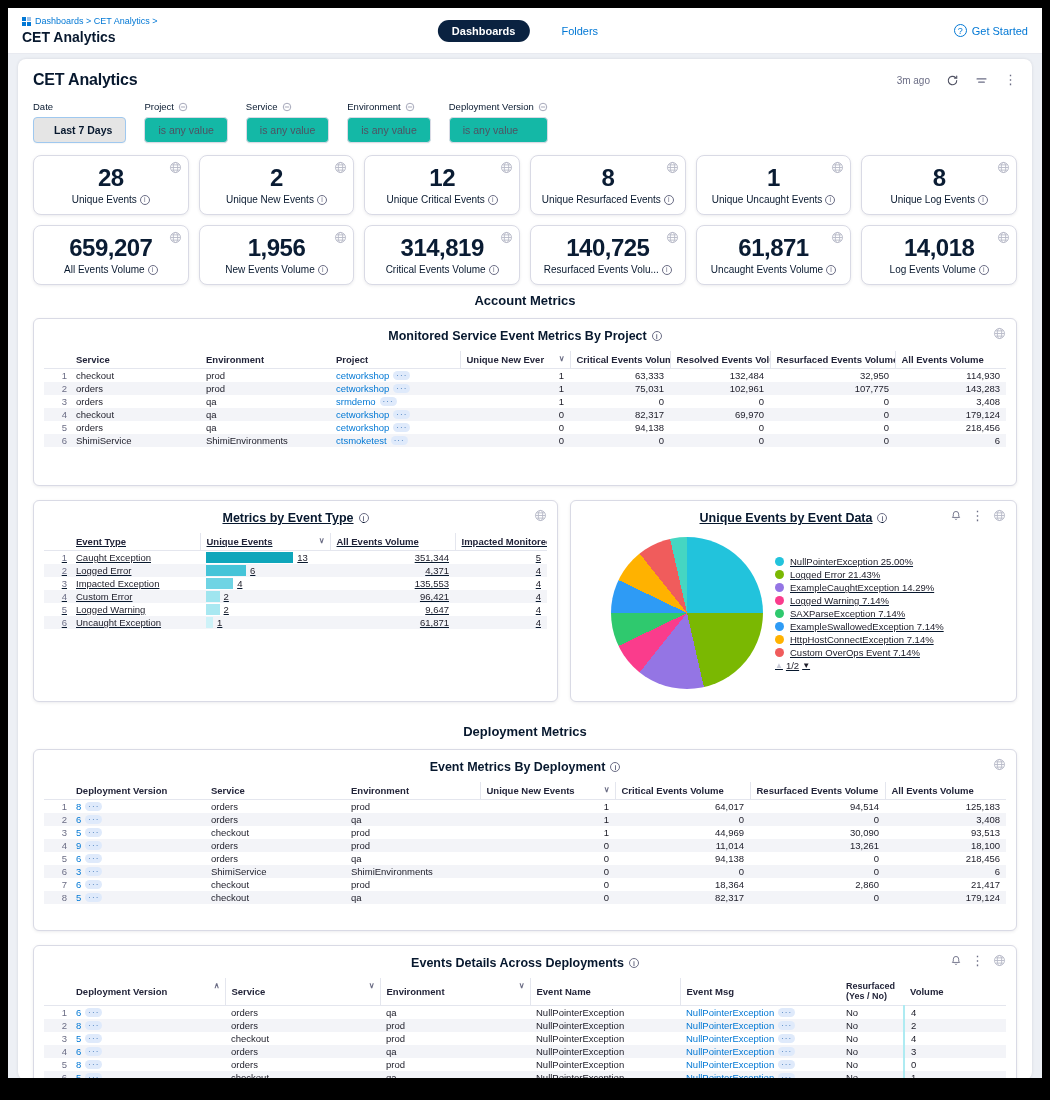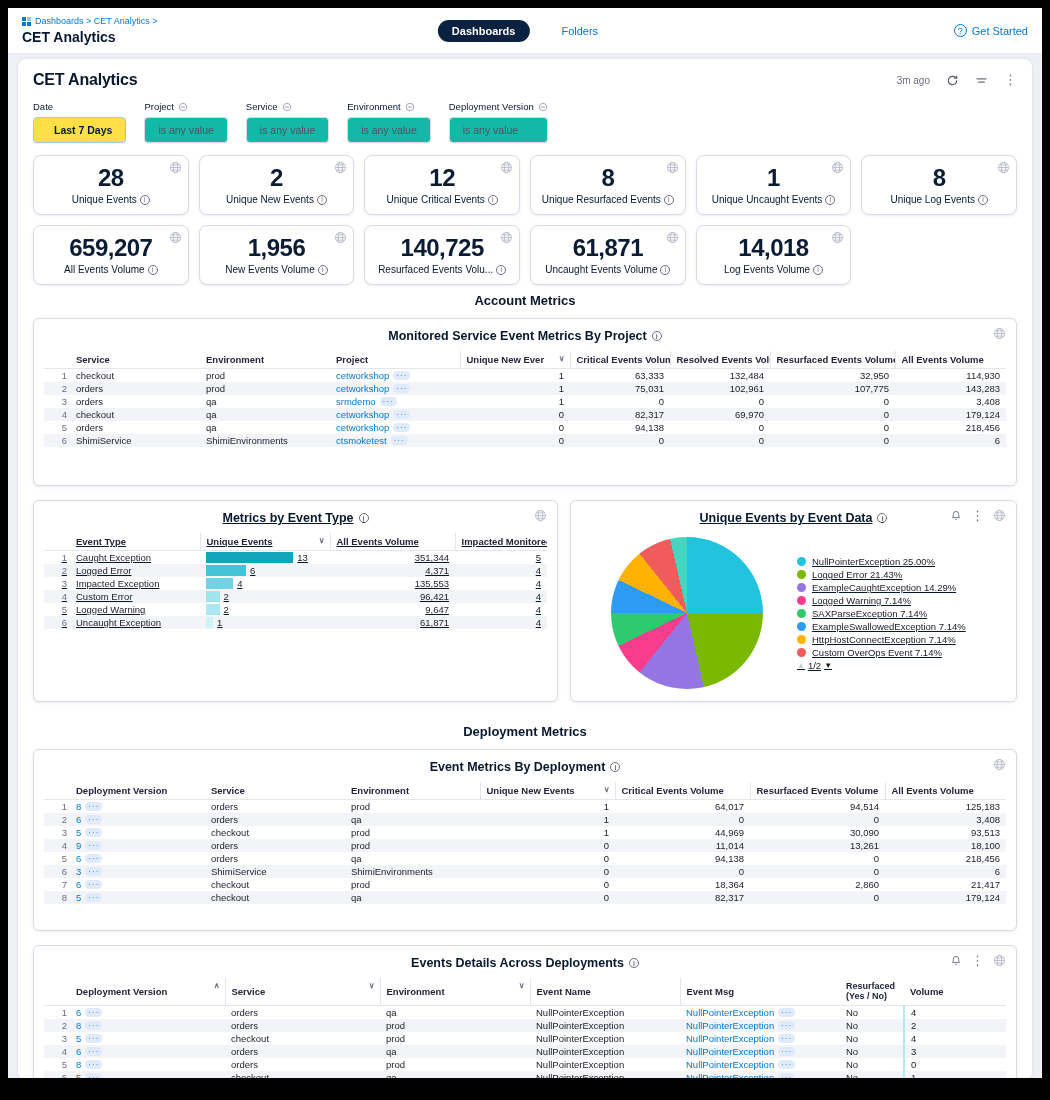--- a/index.html
+++ b/index.html
@@ -26,21 +26,21 @@
   .board-head { display:flex; align-items:center; }
   .board-title { font-size:16px; font-weight:600; letter-spacing:-0.2px; }
   .board-actions { margin-left:auto; display:flex; align-items:center; gap:16px; color:#4f5162; }
   .ago { font-size:10px; color:#6b6d85; }
   .kebab { font-size:13px; color:#6b6d85; letter-spacing:0; line-height:10px; cursor:pointer; }
 
   
   .filters { display:flex; gap:18px; margin:12px 0 4px; }
   .fgroup .flabel { font-size:9.5px; color:#07182e; display:flex; align-items:center; gap:4px; margin-bottom:5px;text-align:center; }
   .chip { font-size:10.5px; border:1px solid #d9dae5; border-radius:4px; padding:6px 13px; color:#4f5162; background:#14b8a6; cursor:pointer; box-shadow:0 1px 1px rgba(40,41,61,.04); }
-  .chip.date { background:#fde047; border-color:#9fc8ef; color:#07182e; font-weight:600;padding-left:20px; }
+  .chip.date { background:#e5e5e5; border-color:#9fc8ef; color:#07182e; font-weight:600;padding-left:20px; }
 
   
   .tiles { display:grid; grid-template-columns:repeat(6,1fr); gap:10px; margin:12px 0 8px; }
   .tile { position:relative; border:1px solid #d9dae5; border-radius:8px; background:#fff; box-shadow:0 1px 3px rgba(96,97,112,.12); text-align:center; padding:8px 4px 9px; }
   .tile .num { font-size:24px; font-weight:600; color:#0a1c33; letter-spacing:-0.5px; }
   .tile .lbl { font-size:10px; color:#07182e; margin-top:2px; display:flex; align-items:center; justify-content:center; gap:3px; white-space:nowrap; overflow:hidden; }
   .globe { position:absolute; top:5px; right:6px; }
   .info { display:inline-flex; width:10px; height:10px; border:1px solid #6b6d85; border-radius:50%; color:#6b6d85; font-size:7px; align-items:center; justify-content:center; font-style:normal; flex:none; cursor:pointer; }
 
   .section-h { text-align:center; font-size:13px; font-weight:700; color:#07182e; margin:8px 0 10px; }
@@ -61,21 +61,21 @@
   .pill { display:inline-block; background:#dfeafb; color:#4a7fbd; border-radius:6px; font-size:8px; line-height:9px; padding:0 3px; margin-left:4px; letter-spacing:1px; vertical-align:1px; }
   .two-col { display:flex; gap:12px;text-decoration:underline; }
   .card.evtype { width:525px; flex:none; }
   .card.piecard { flex:1; }
   .barwrap { display:flex; align-items:center; gap:4px; }
   .bar { height:11px; flex:none; }
   td.vol { border-left:2px solid #aeebf2; }
   th.h2line { line-height:1.15; white-space:normal; font-size:9px; }
 
   
-  .pie-flex { display:flex; align-items:center; padding:4px 6px 0 30px; gap:34px; }
+  .pie-flex { display:flex; align-items:center; padding:4px 6px 0 30px; gap:12px; }
   .pie { width:152px; height:152px; border-radius:50%; flex:none; cursor:pointer; }
   .legend { flex:1; font-size:9.5px; color:#1c1c28; }
   .legend-item { display:flex; gap:6px; margin:1.5px 0; line-height:1.2; }
   .dot { width:9px; height:9px; border-radius:50%; flex:none; margin-top:1px; }
   .pager { display:flex; align-items:center; gap:3px; font-size:9.5px; margin-top:2px; }
   .tri-up { color:#c8cad6; font-size:8px; cursor:pointer; }
   .tri-dn { color:#1c1c28; font-size:8px; cursor:pointer; }
 
   svg.ic { display:block; }
 </style>
@@ -312,20 +312,36 @@
                 </g>
               </svg>
             </span>
             <div class="num">1,956</div>
             <div class="lbl">
               <span>New Events Volume</span>
               <i class="info">i</i>
             </div>
           </div>
 
+          <div class="tile">
+            <span class="globe">
+              <svg class="ic" width="13" height="13" viewBox="0 0 16 16">
+                <g fill="none" stroke="#b6b8c7" stroke-width="1.1">
+                  <circle cx="8" cy="8" r="6.2"></circle>
+                  <ellipse cx="8" cy="8" rx="2.7" ry="6.2"></ellipse>
+                  <path d="M2 8h12M2.8 4.8h10.4M2.8 11.2h10.4"></path>
+                </g>
+              </svg>
+            </span>
+            <div class="num">314,819</div>
+            <div class="lbl">
+              <span>Critical Events Volume</span>
+              <i class="info">i</i>
+            </div>
+          </div>
 
           <div class="tile">
             <span class="globe">
               <svg class="ic" width="13" height="13" viewBox="0 0 16 16">
                 <g fill="none" stroke="#b6b8c7" stroke-width="1.1">
                   <circle cx="8" cy="8" r="6.2"></circle>
                   <ellipse cx="8" cy="8" rx="2.7" ry="6.2"></ellipse>
                   <path d="M2 8h12M2.8 4.8h10.4M2.8 11.2h10.4"></path>
                 </g>
               </svg>

